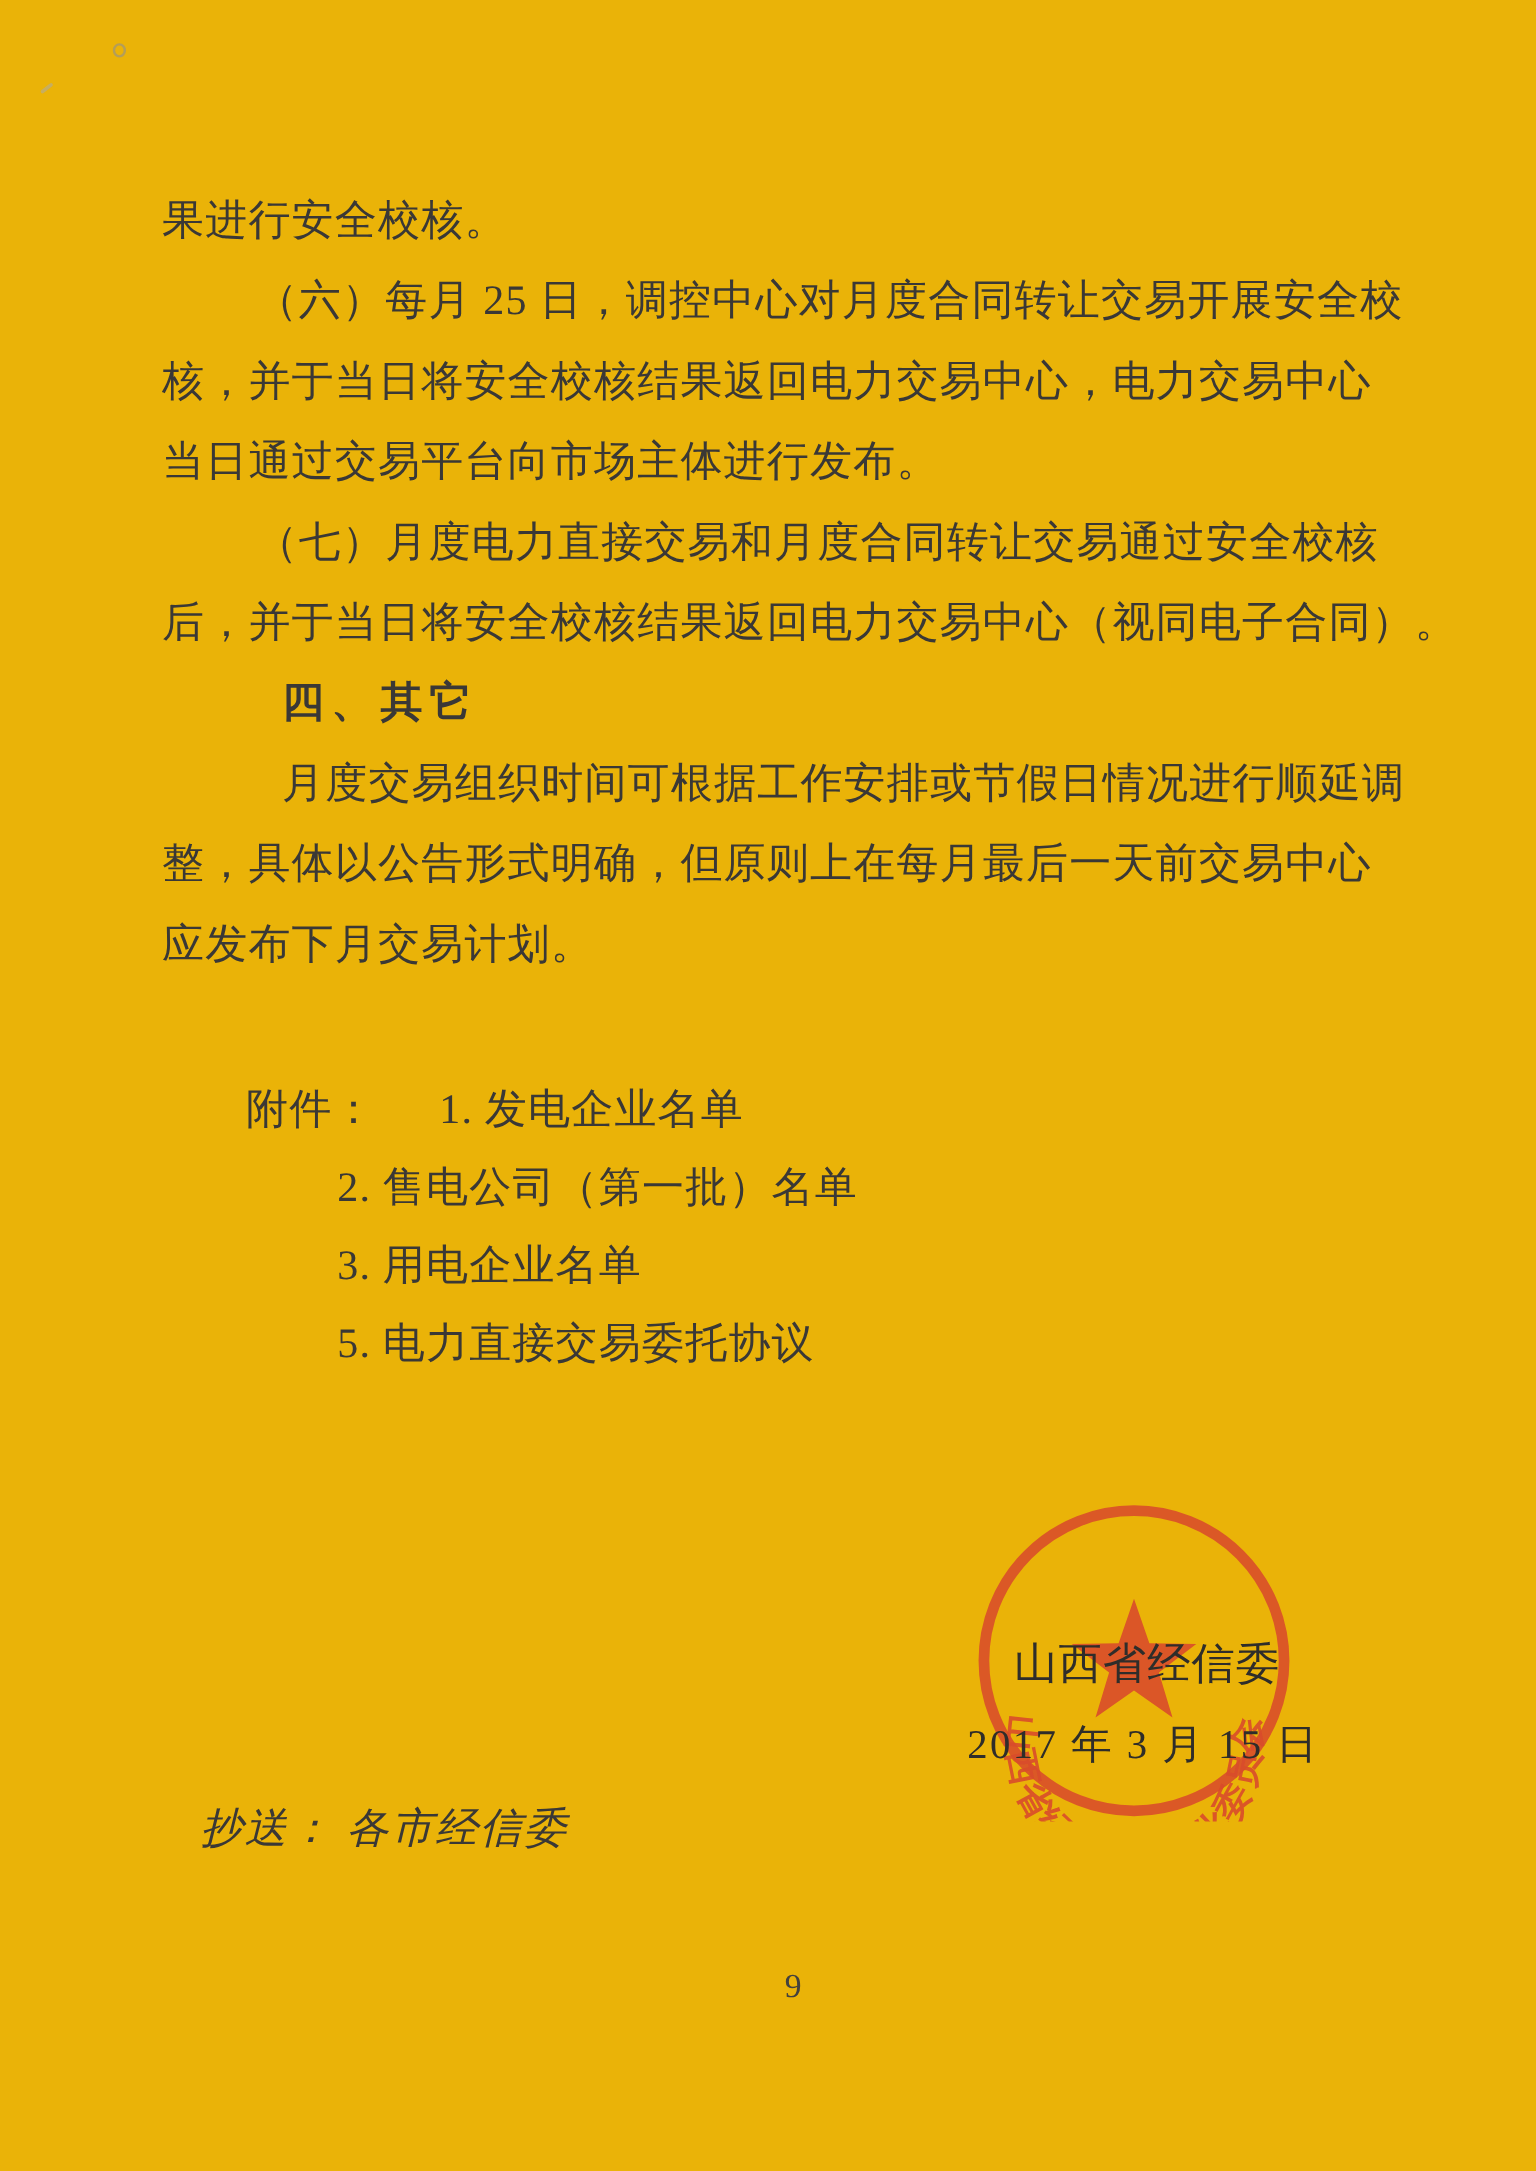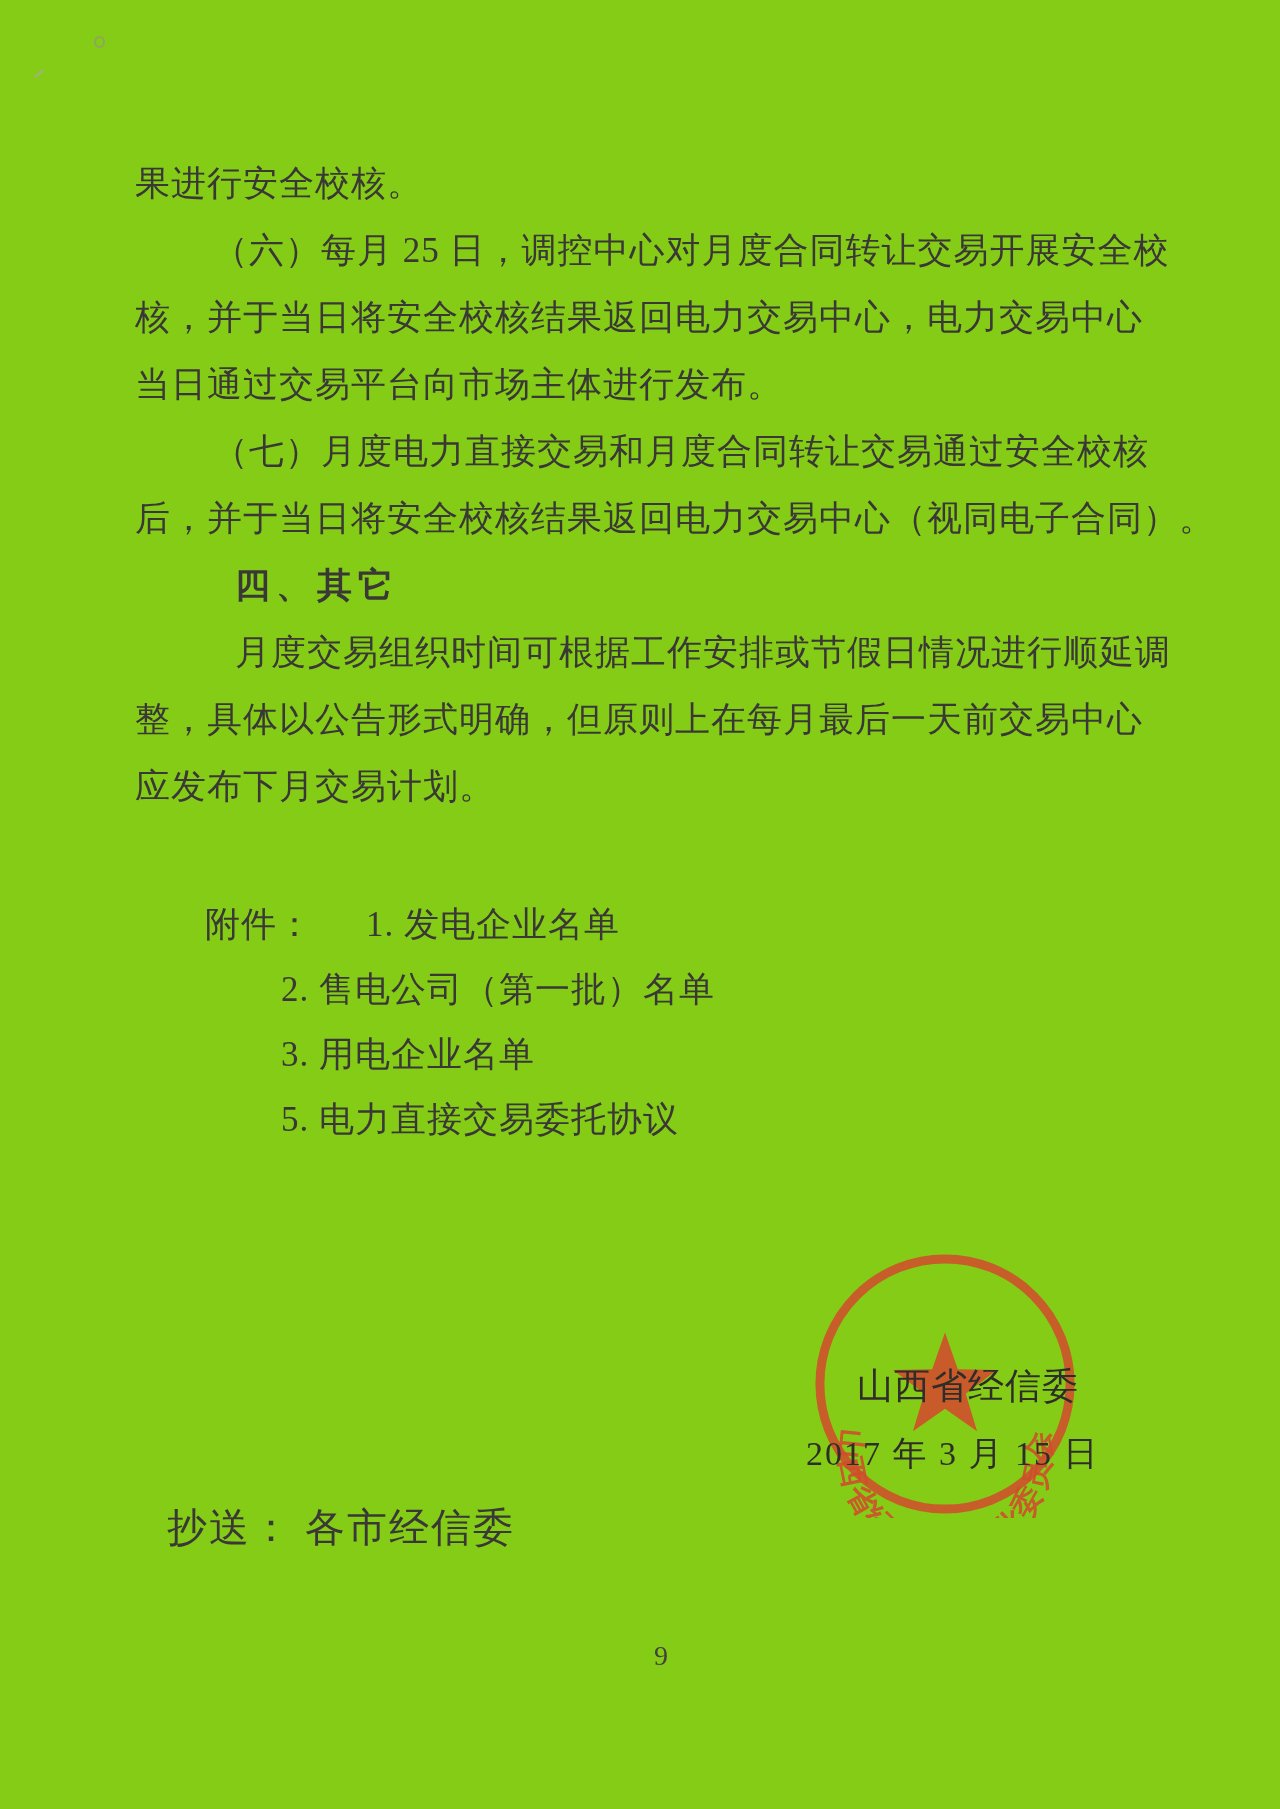--- a/index.html
+++ b/index.html
@@ -1,20 +1,20 @@
 <!DOCTYPE html>
 <html style="--ink: #3a3836; --seal-red: #d7432e;"><head>
 <meta charset="utf-8">
 <style>
   html,body{margin:0;padding:0;background:#e8e8e8;}
   .page{
     position:relative;
     width:1280px;height:1809px;
     margin:0 auto;
-    background:#84cc16;
+    background:#eab308;
     overflow:hidden;
     font-family:"Liberation Serif","DejaVu Serif",serif;
     color:var(--ink,#3a3836);
   }
   
   .body-text{
     position:absolute;left:135px;top:150px;width:985px;
   }
   .line{
     height:67px;line-height:67px;
@@ -40,30 +40,30 @@
     position:absolute;left:810px;top:1250px;width:270px;height:268px;
     z-index:1;opacity:.92;
   }
   .seal text{
     font-family:"Liberation Serif","DejaVu Serif",serif;
     font-weight:600;
   }
   
   .signature{
     position:absolute;left:845px;top:1362px;z-index:3;
-    font-size:36px;letter-spacing:1px;color:#2f2d2a;white-space:nowrap;margin-left:12px;
+    font-size:36px;letter-spacing:1px;color:#2f2d2a;white-space:nowrap;
   }
   .sign-date{
     position:absolute;left:806px;top:1431px;z-index:3;
     font-size:34px;letter-spacing:2px;color:#2f2d2a;white-space:nowrap;
   }
   
   .cc-line{
     position:absolute;left:167px;top:1500px;
-    font-size:40px;letter-spacing:2px;white-space:nowrap;
+    font-size:35px;letter-spacing:2px;white-space:nowrap;font-style:italic;
   }
   
   .page-number{
     position:absolute;left:646px;top:1640px;width:30px;
     font-size:28px;text-align:center;color:#43413e;
   }
   
   .speck1{
     position:absolute;left:94px;top:36px;width:7px;height:8px;
     border:2px solid #8f8f8f;border-radius:50%;opacity:.6;

